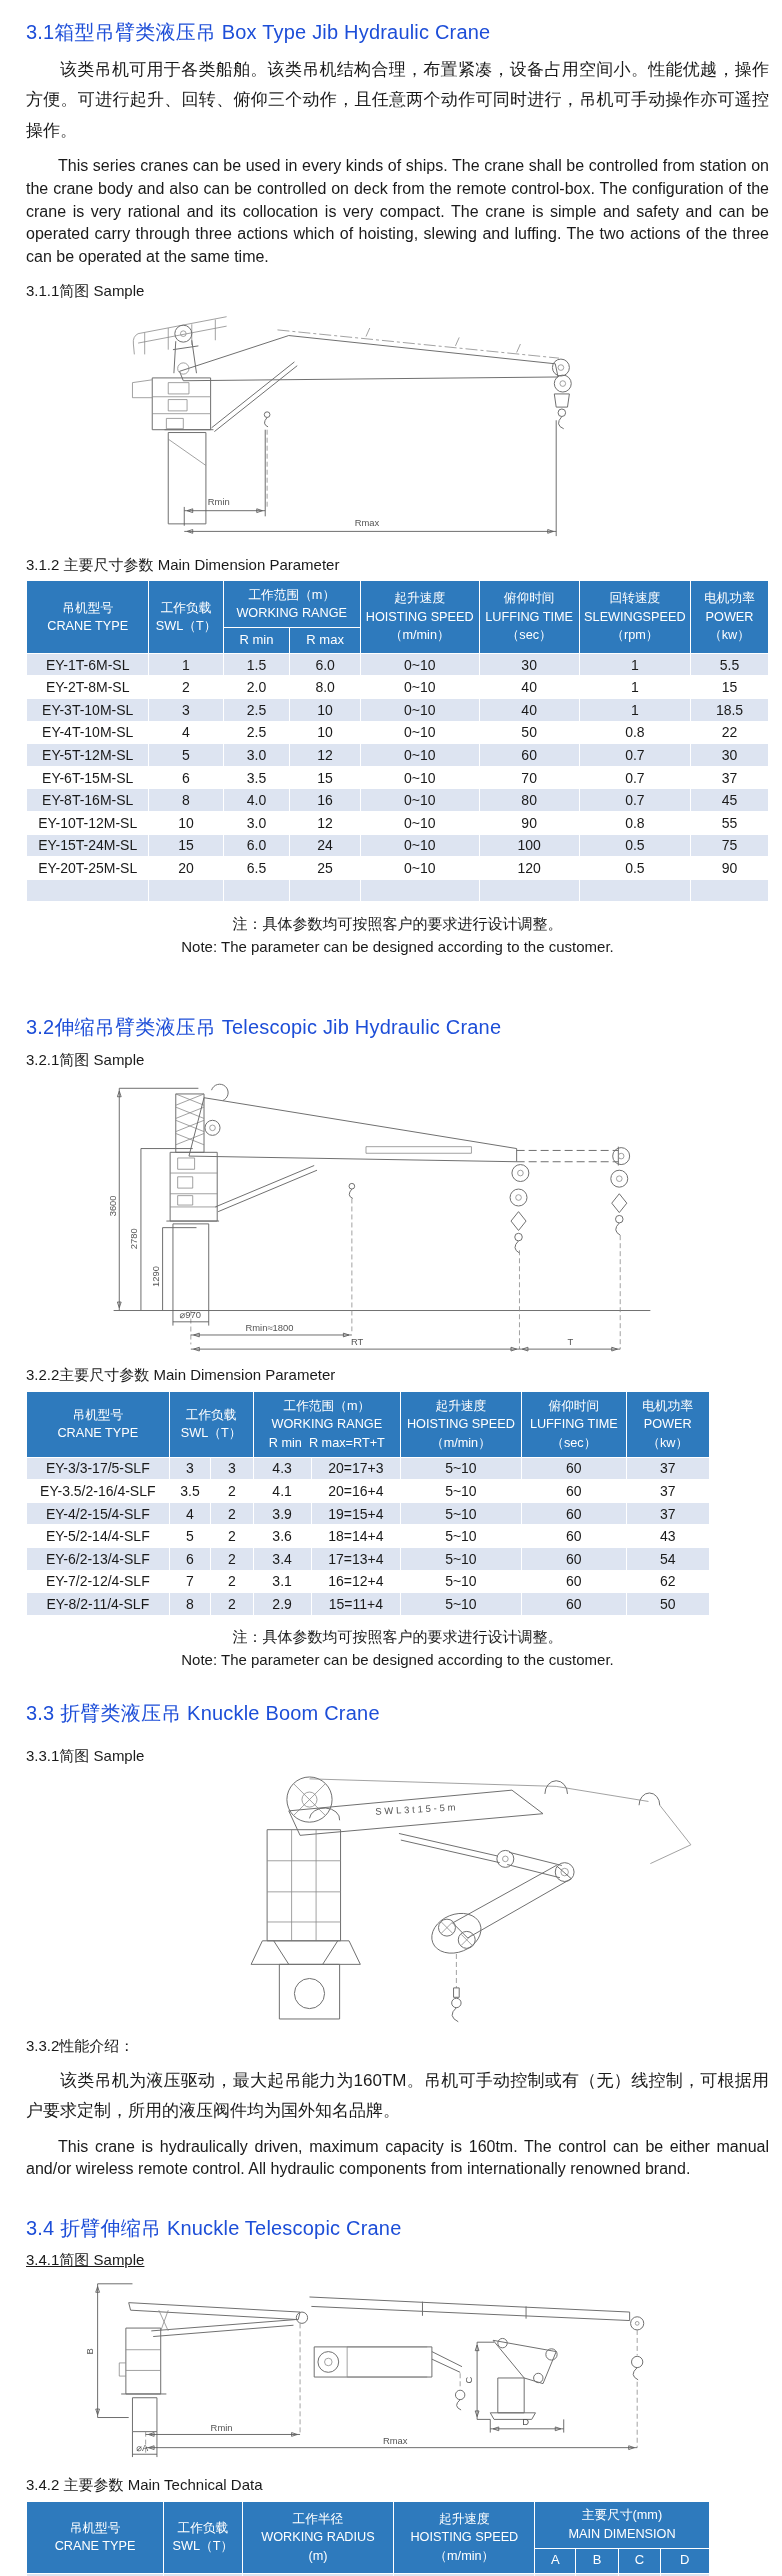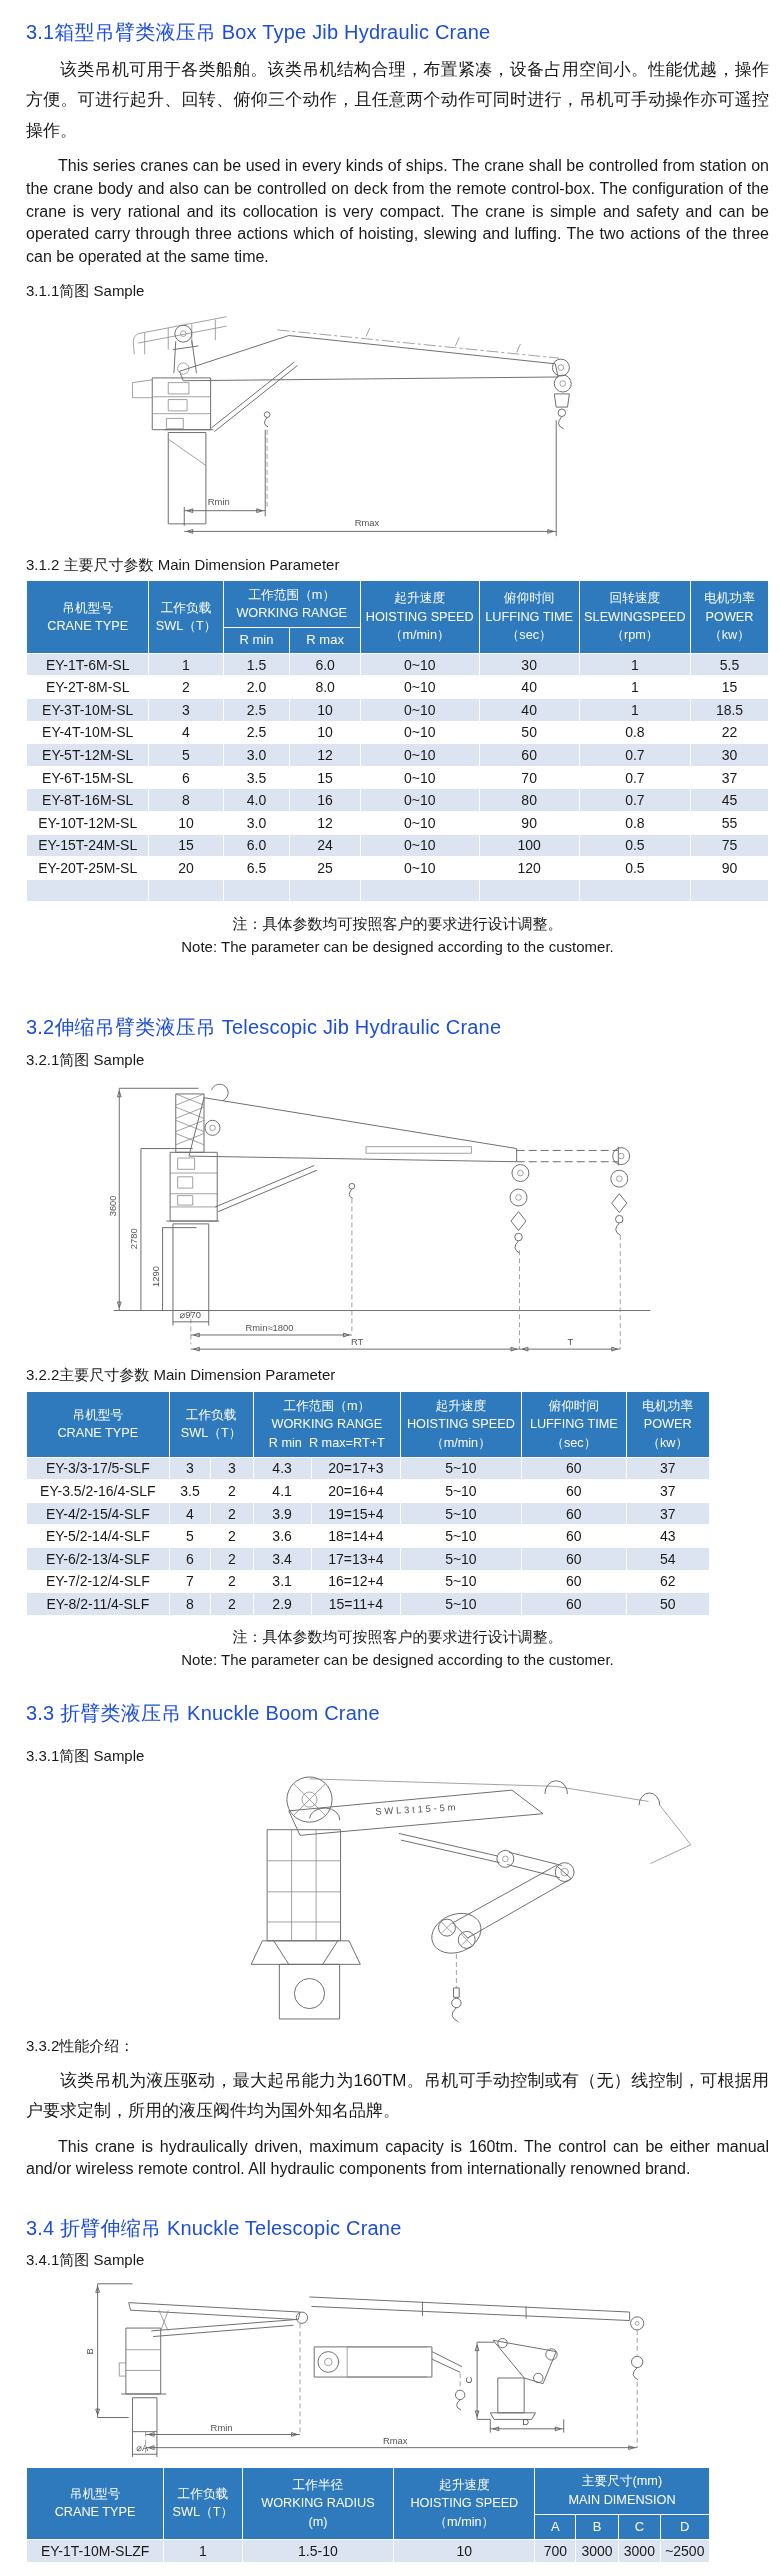--- a/index.html
+++ b/index.html
@@ -490,21 +490,21 @@
     <path class="dline" d="M456,251 q-10,9 2,15"></path>
   </svg>
 
   <h3 class="sub">3.3.2性能介绍：</h3>
   <p class="zh">该类吊机为液压驱动，最大起吊能力为160TM。吊机可手动控制或有（无）线控制，可根据用户要求定制，所用的液压阀件均为国外知名品牌。</p>
   <p class="en">This crane is hydraulically driven, maximum capacity is 160tm. The control can be either manual and/or wireless remote control. All hydraulic components from internationally renowned brand.</p>
 
   <div class="gap-md"></div>
 
   <h2 class="sec">3.4 折臂伸缩吊 Knuckle Telescopic Crane</h2>
-  <h3 class="sub" style="margin-top:1px;">3.4.1简图 Sample</h3>
+  <h3 class="sub" style="margin-top:1px;text-decoration:underline;">3.4.1简图 Sample</h3>
 
   <svg class="draw" width="742" height="187" viewBox="0 0 788 198">
 
     <path class="dimln" d="M75,8 V150 M75,11 l-2,6 h4 Z M75,147 l-2,-6 h4 Z M75,8 H112 M75,150 H108"></path>
     <text class="dim" transform="translate(70,83) rotate(-90)">B</text>
 
     <path class="dline" d="M108,28 L290,38 L288,46 L110,36 Z"></path>
     <circle class="dline" cx="292" cy="44" r="6"></circle>
     <path class="dline" d="M285,46 L132,58 M283,52 L134,64"></path>
     <path class="dthin" d="M140,36 L150,58 M150,36 L142,58"></path>
@@ -544,20 +544,21 @@
 
     <path class="dthin" stroke-dasharray="5 3" d="M126,165 V190 M290,50 V168 M648,112 V182"></path>
     <path class="dimln" d="M126,168 H290 M129,168 l6,-2 v4 Z M287,168 l-6,-2 v4 Z"></path>
     <text class="dim" x="195" y="164">Rmin</text>
     <path class="dimln" d="M126,182 H648 M129,182 l6,-2 v4 Z M645,182 l-6,-2 v4 Z"></path>
     <text class="dim" x="378" y="178">Rmax</text>
     <path class="dimln" d="M112,165 V192 M138,165 V192 M112,189 H138"></path>
     <text class="dim" x="116" y="186" font-size="8">⌀A</text>
   </svg>
 
+  <h3 class="sub">3.4.2 主要参数 Main Technical Data</h3>
 
   <table class="t-mid">
     <colgroup>
         <col style="width:20.1%">
         <col style="width:11.5%">
         <col style="width:22.2%">
         <col style="width:20.7%">
         <col style="width:6%">
         <col style="width:6.2%">
         <col style="width:6.2%">

